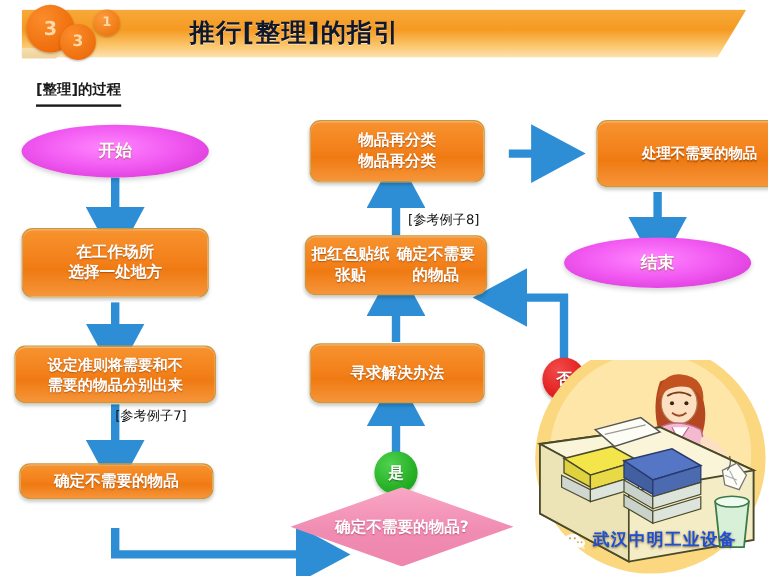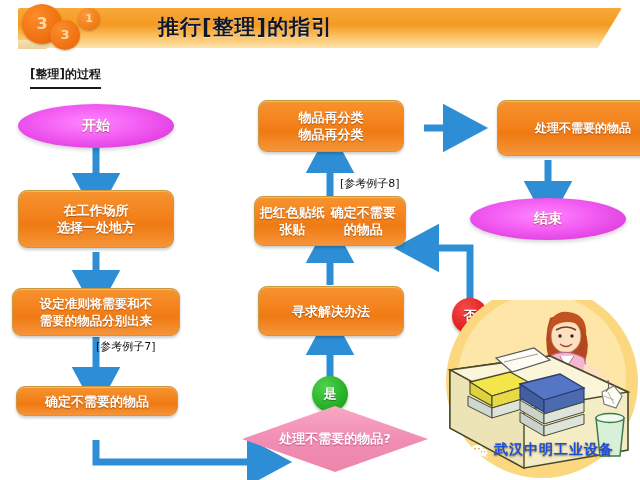--- a/index.html
+++ b/index.html
@@ -152,21 +152,21 @@
   </div>
 
   <div class="node box" style="left:258px;top:286px;width:146px;height:50px;flex-direction:row;">
     <span>寻求解决办法</span>
   </div>
 
   <div class="pill pill-yes" style="left:312px;top:376px;width:36px;height:36px;">是</div>
 
   <div class="diamond-wrap" style="left:242px;top:406px;width:186px;height:66px;">
     <div class="diamond"></div>
-    <div class="diamond-label">处理不需要的物品?</div>
+    <div class="diamond-label">确定不需要的物品?</div>
   </div>
 
   <div class="node box" style="left:458px;top:100px;width:172px;height:56px;flex-direction:column;font-size:12px;line-height:16px;margin-left:39px;">
     <span>处理不需要的物品</span>
   </div>
 
   <div class="node ellipse" style="left:470px;top:198px;width:156px;height:42px;">结束</div>
 
   <div class="pill pill-no" style="left:452px;top:298px;width:36px;height:36px;">否</div>
 

